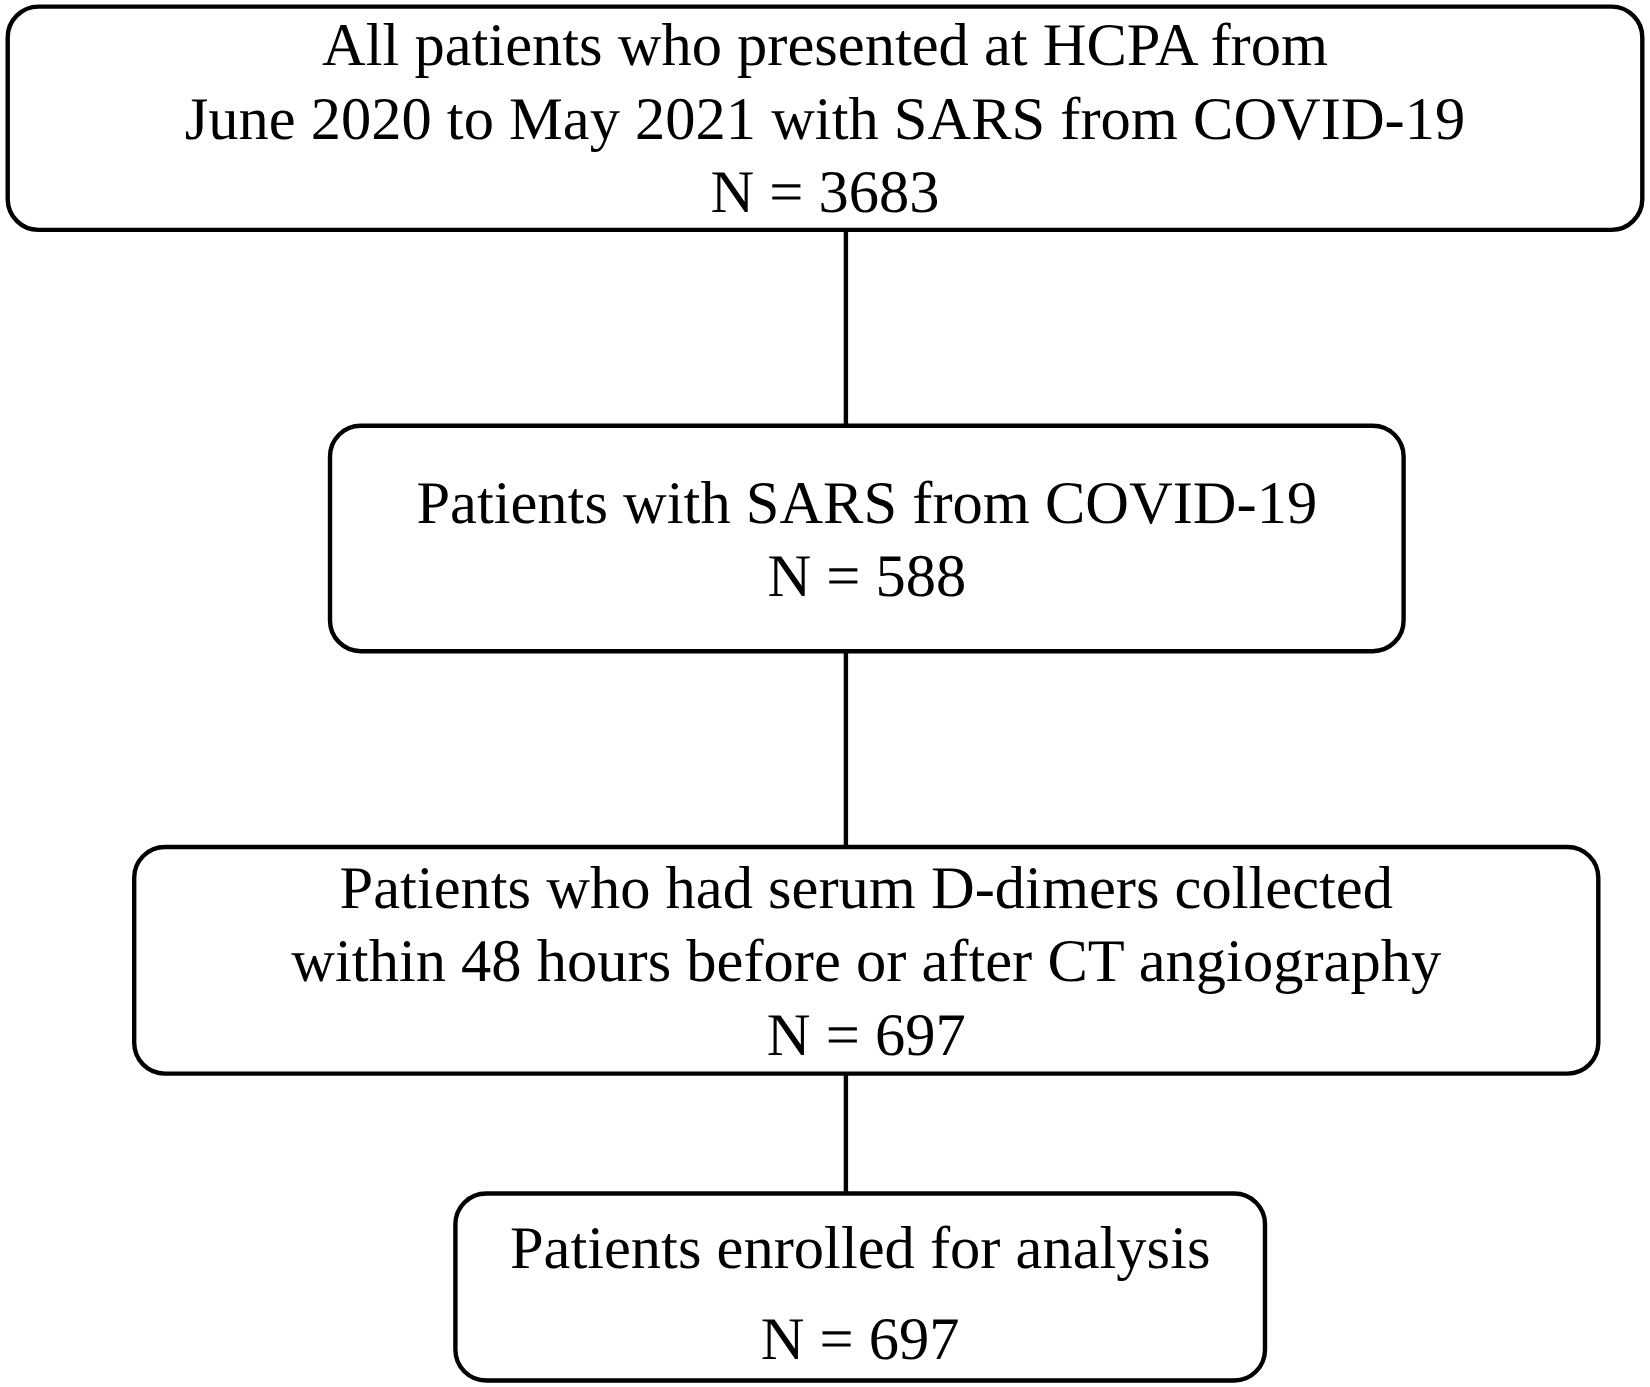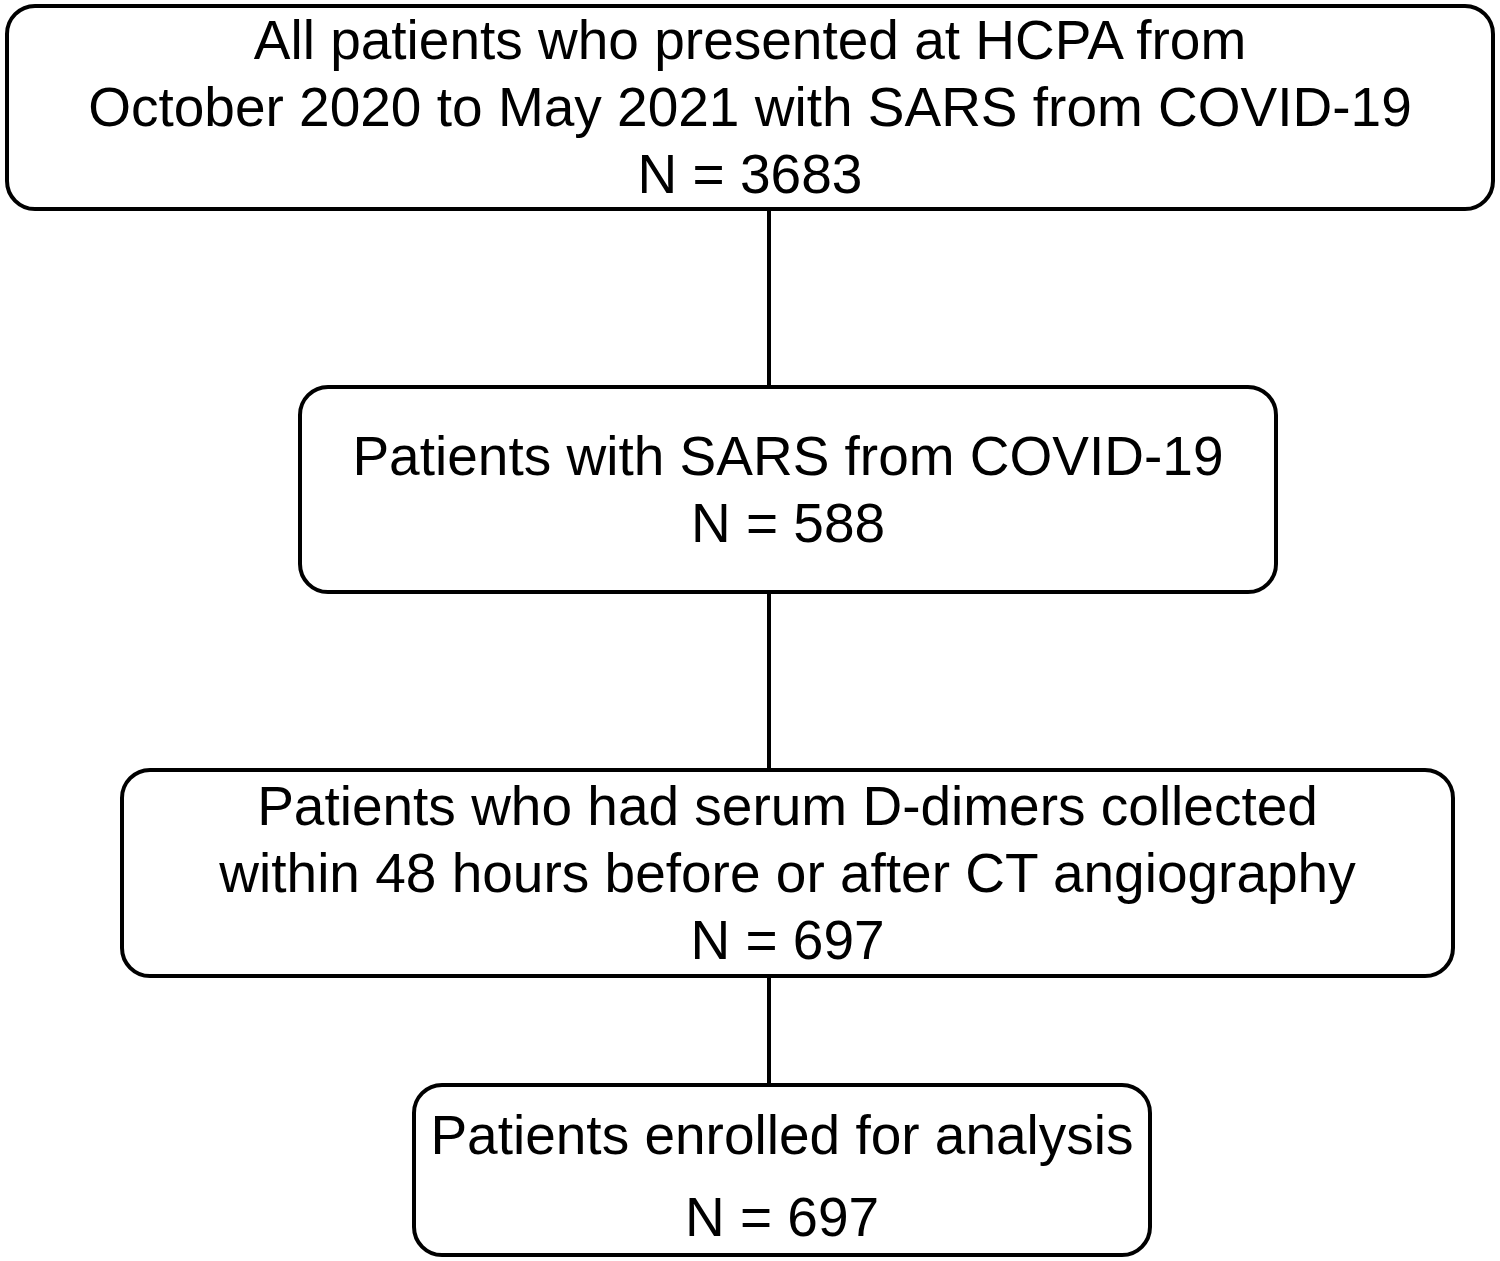--- a/index.html
+++ b/index.html
@@ -5,21 +5,21 @@
   html, body {
     margin: 0;
     padding: 0;
     background: #ffffff;
   }
   .canvas {
     position: relative;
     width: 1500px;
     height: 1261px;
     background: #ffffff;
-    font-family: Liberation Sans, sans-serif;
+    font-family: Liberation Serif, serif;
     color: #000000;
     overflow: hidden;
   }
   .flow-box {
     position: absolute;
     box-sizing: border-box;
     border: 4px solid #000000;
     border-radius: 30px;
     background: #ffffff;
     display: flex;
@@ -50,21 +50,21 @@
   .c2 { top: 591px; height: 180px; }
   .c3 { top: 975px; height: 112px; }
 </style>
 </head>
 <body>
 
 <div class="canvas">
 
   <div class="flow-box box1">
     <div class="box-line">All patients who presented at HCPA from</div>
-    <div class="box-line">October 2020 to May 2021 with SARS from COVID-19</div>
+    <div class="box-line">June 2020 to May 2021 with SARS from COVID-19</div>
     <div class="box-line">N = 3683</div>
   </div>
 
   <div class="connector c1"></div>
 
   <div class="flow-box box2">
     <div class="box-line">Patients with SARS from COVID-19</div>
     <div class="box-line">N = 588</div>
   </div>
 

